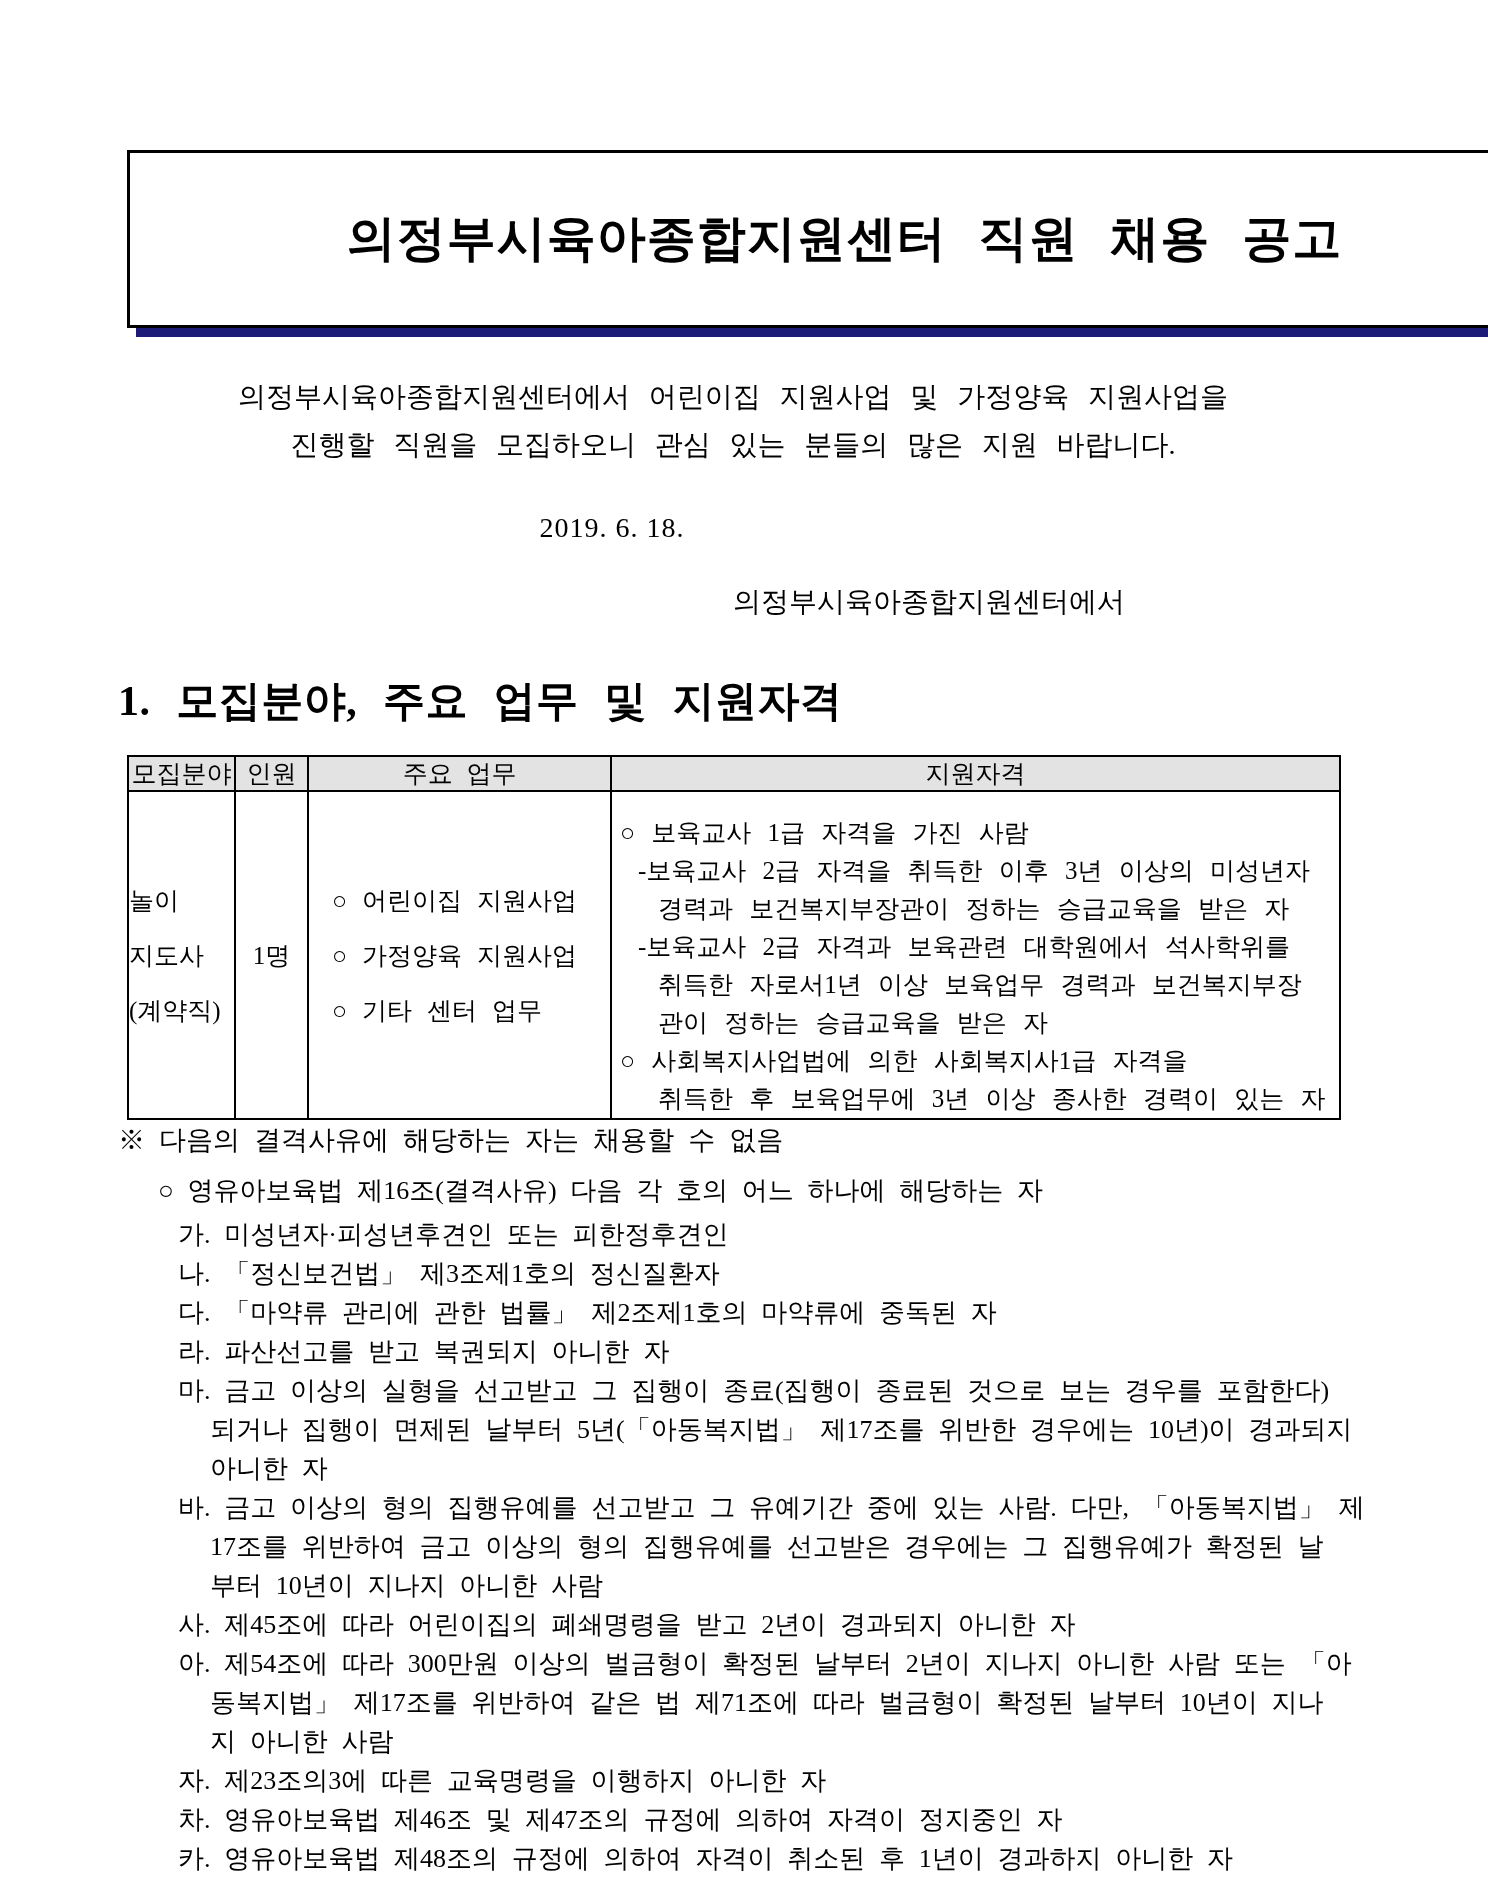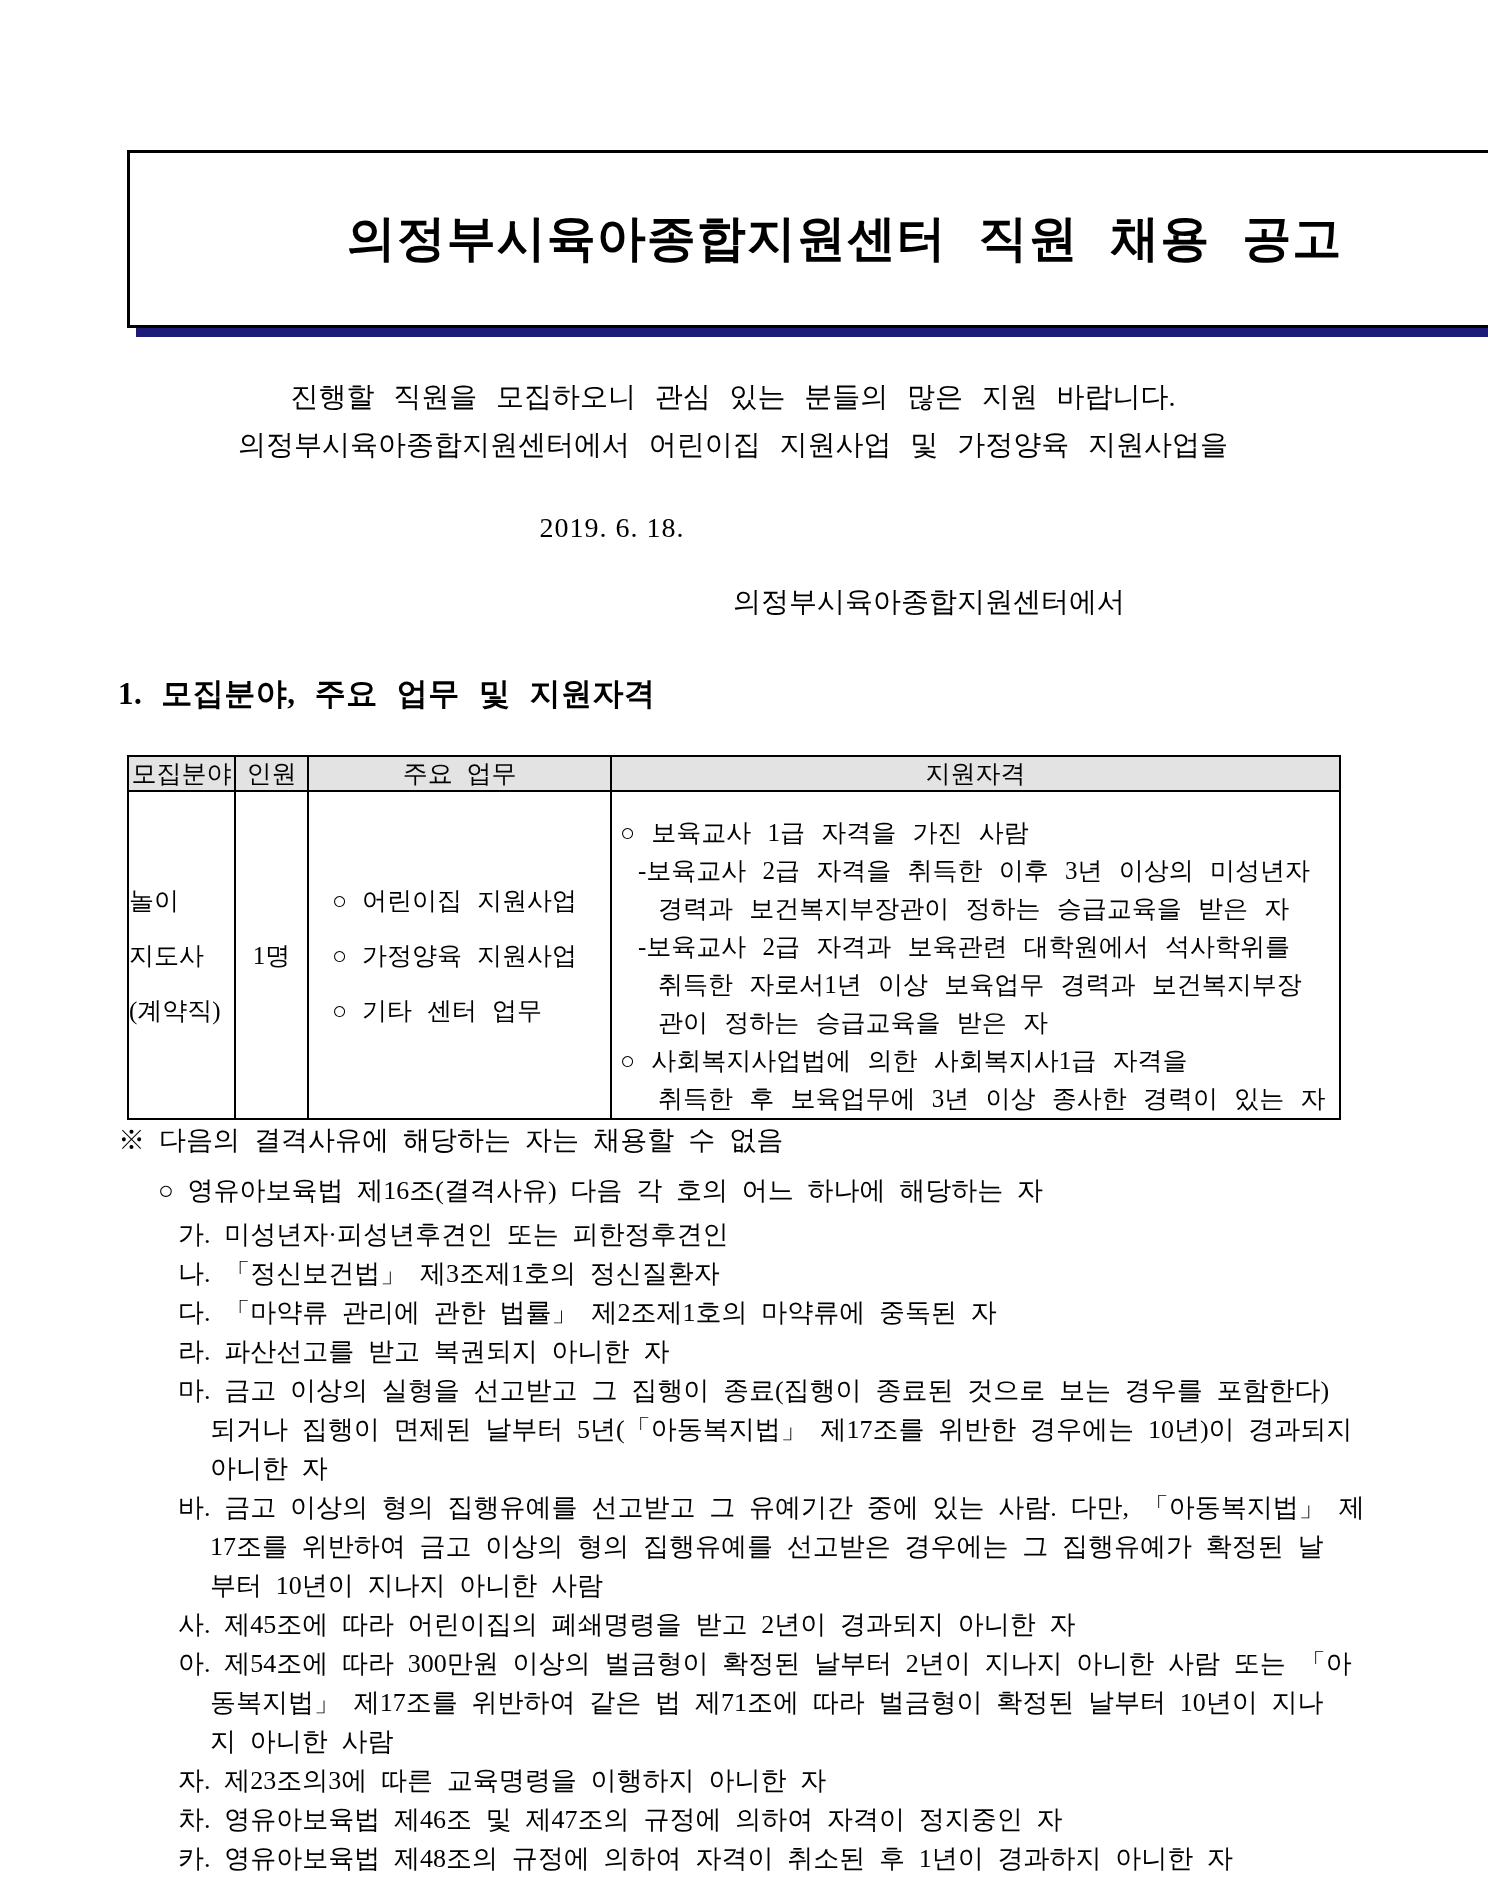--- a/index.html
+++ b/index.html
@@ -50,21 +50,21 @@
     position:absolute; left:127px; top:583px; width:1212px;
     padding-right:214px;
     text-align:right;
     font-size:28px;
     word-spacing:0.15em;
   }
 
   
   .section-heading {
     position:absolute; left:118px; top:673px;
-    font-size:31px; font-weight:bold;
+    font-size:42px; font-weight:bold;
     word-spacing:0.35em;
     letter-spacing:0.5px;
   }
 
   
   .recruit-table {
     position:absolute; left:127px; top:755px;
     width:1212px;
     border-collapse:collapse;
     table-layout:fixed;
@@ -105,22 +105,22 @@
 </head>
 <body>
 
 <div class="page">
 
   <div class="title-box">
     <div class="title-text">의정부시육아종합지원센터 직원 채용 공고</div>
   </div>
 
   <div class="intro">
+    <div>의정부시육아종합지원센터에서 어린이집 지원사업 및 가정양육 지원사업을</div>
     <div>진행할 직원을 모집하오니 관심 있는 분들의 많은 지원 바랍니다.</div>
-    <div>의정부시육아종합지원센터에서 어린이집 지원사업 및 가정양육 지원사업을</div>
   </div>
 
   <div class="date-line">2019. 6. 18.</div>
 
   <div class="signer-line">의정부시육아종합지원센터에서</div>
 
   <div class="section-heading">1. 모집분야, 주요 업무 및 지원자격</div>
 
   <table class="recruit-table">
     <colgroup>

